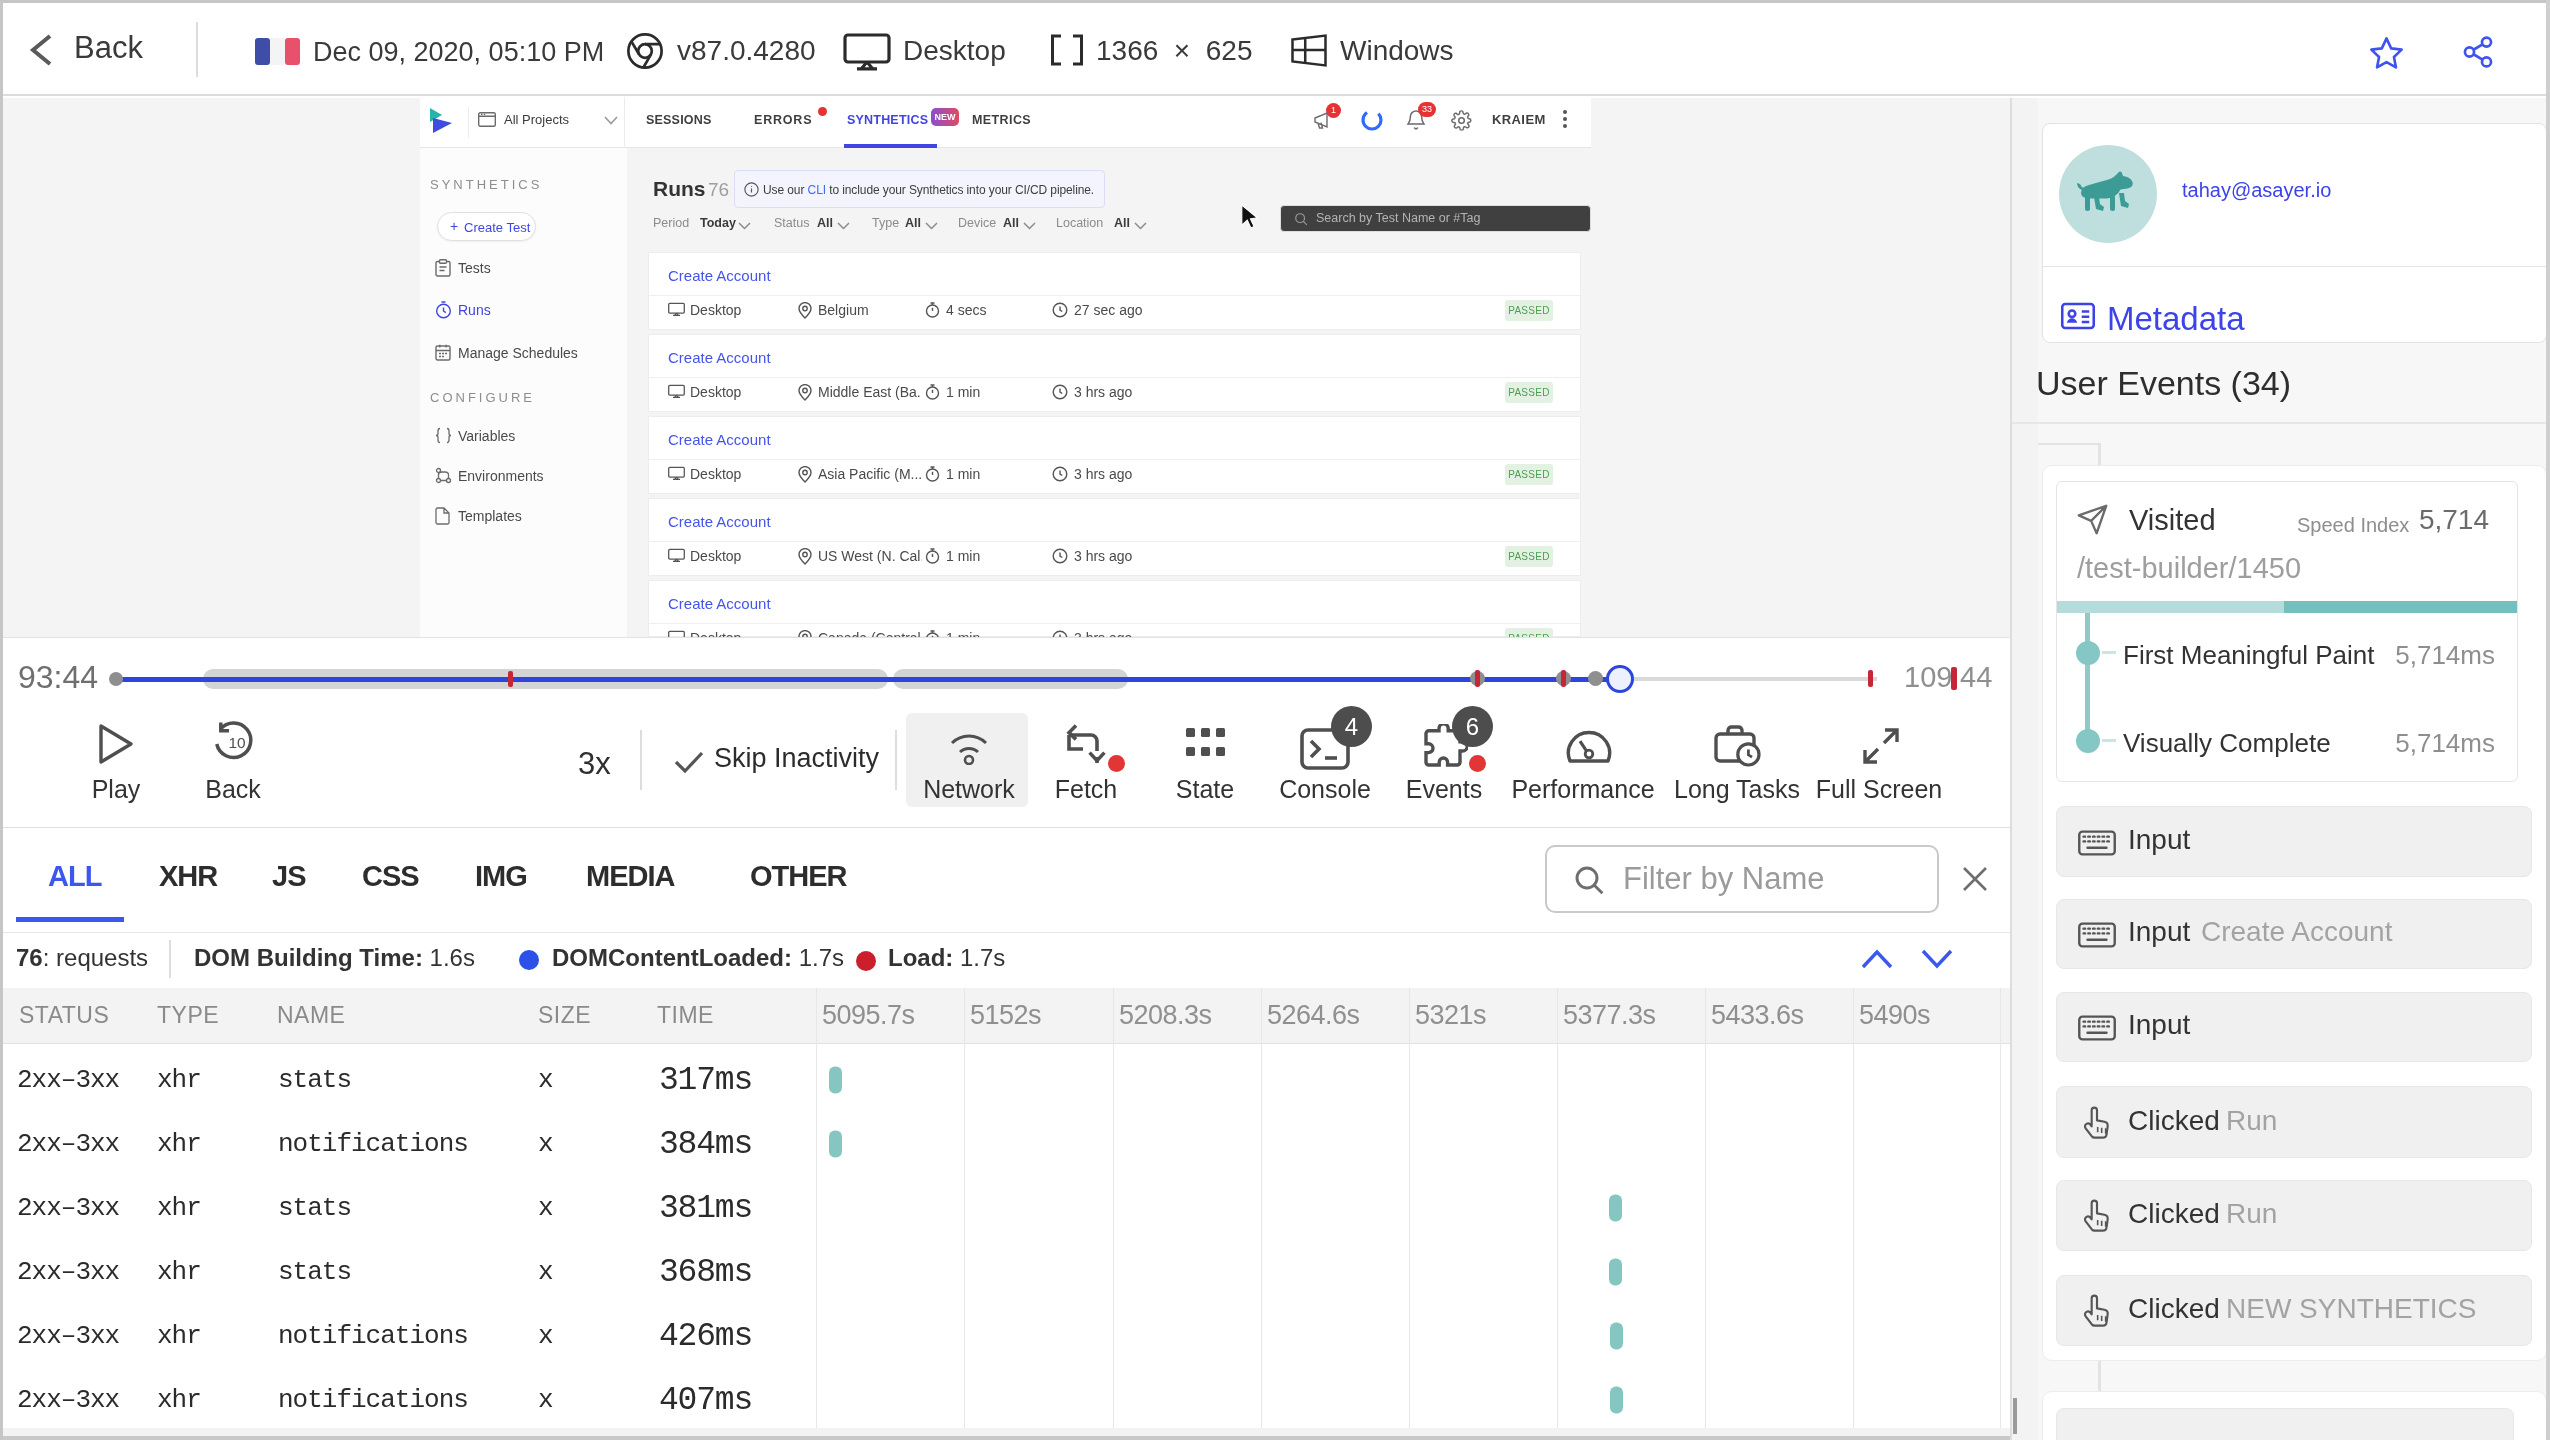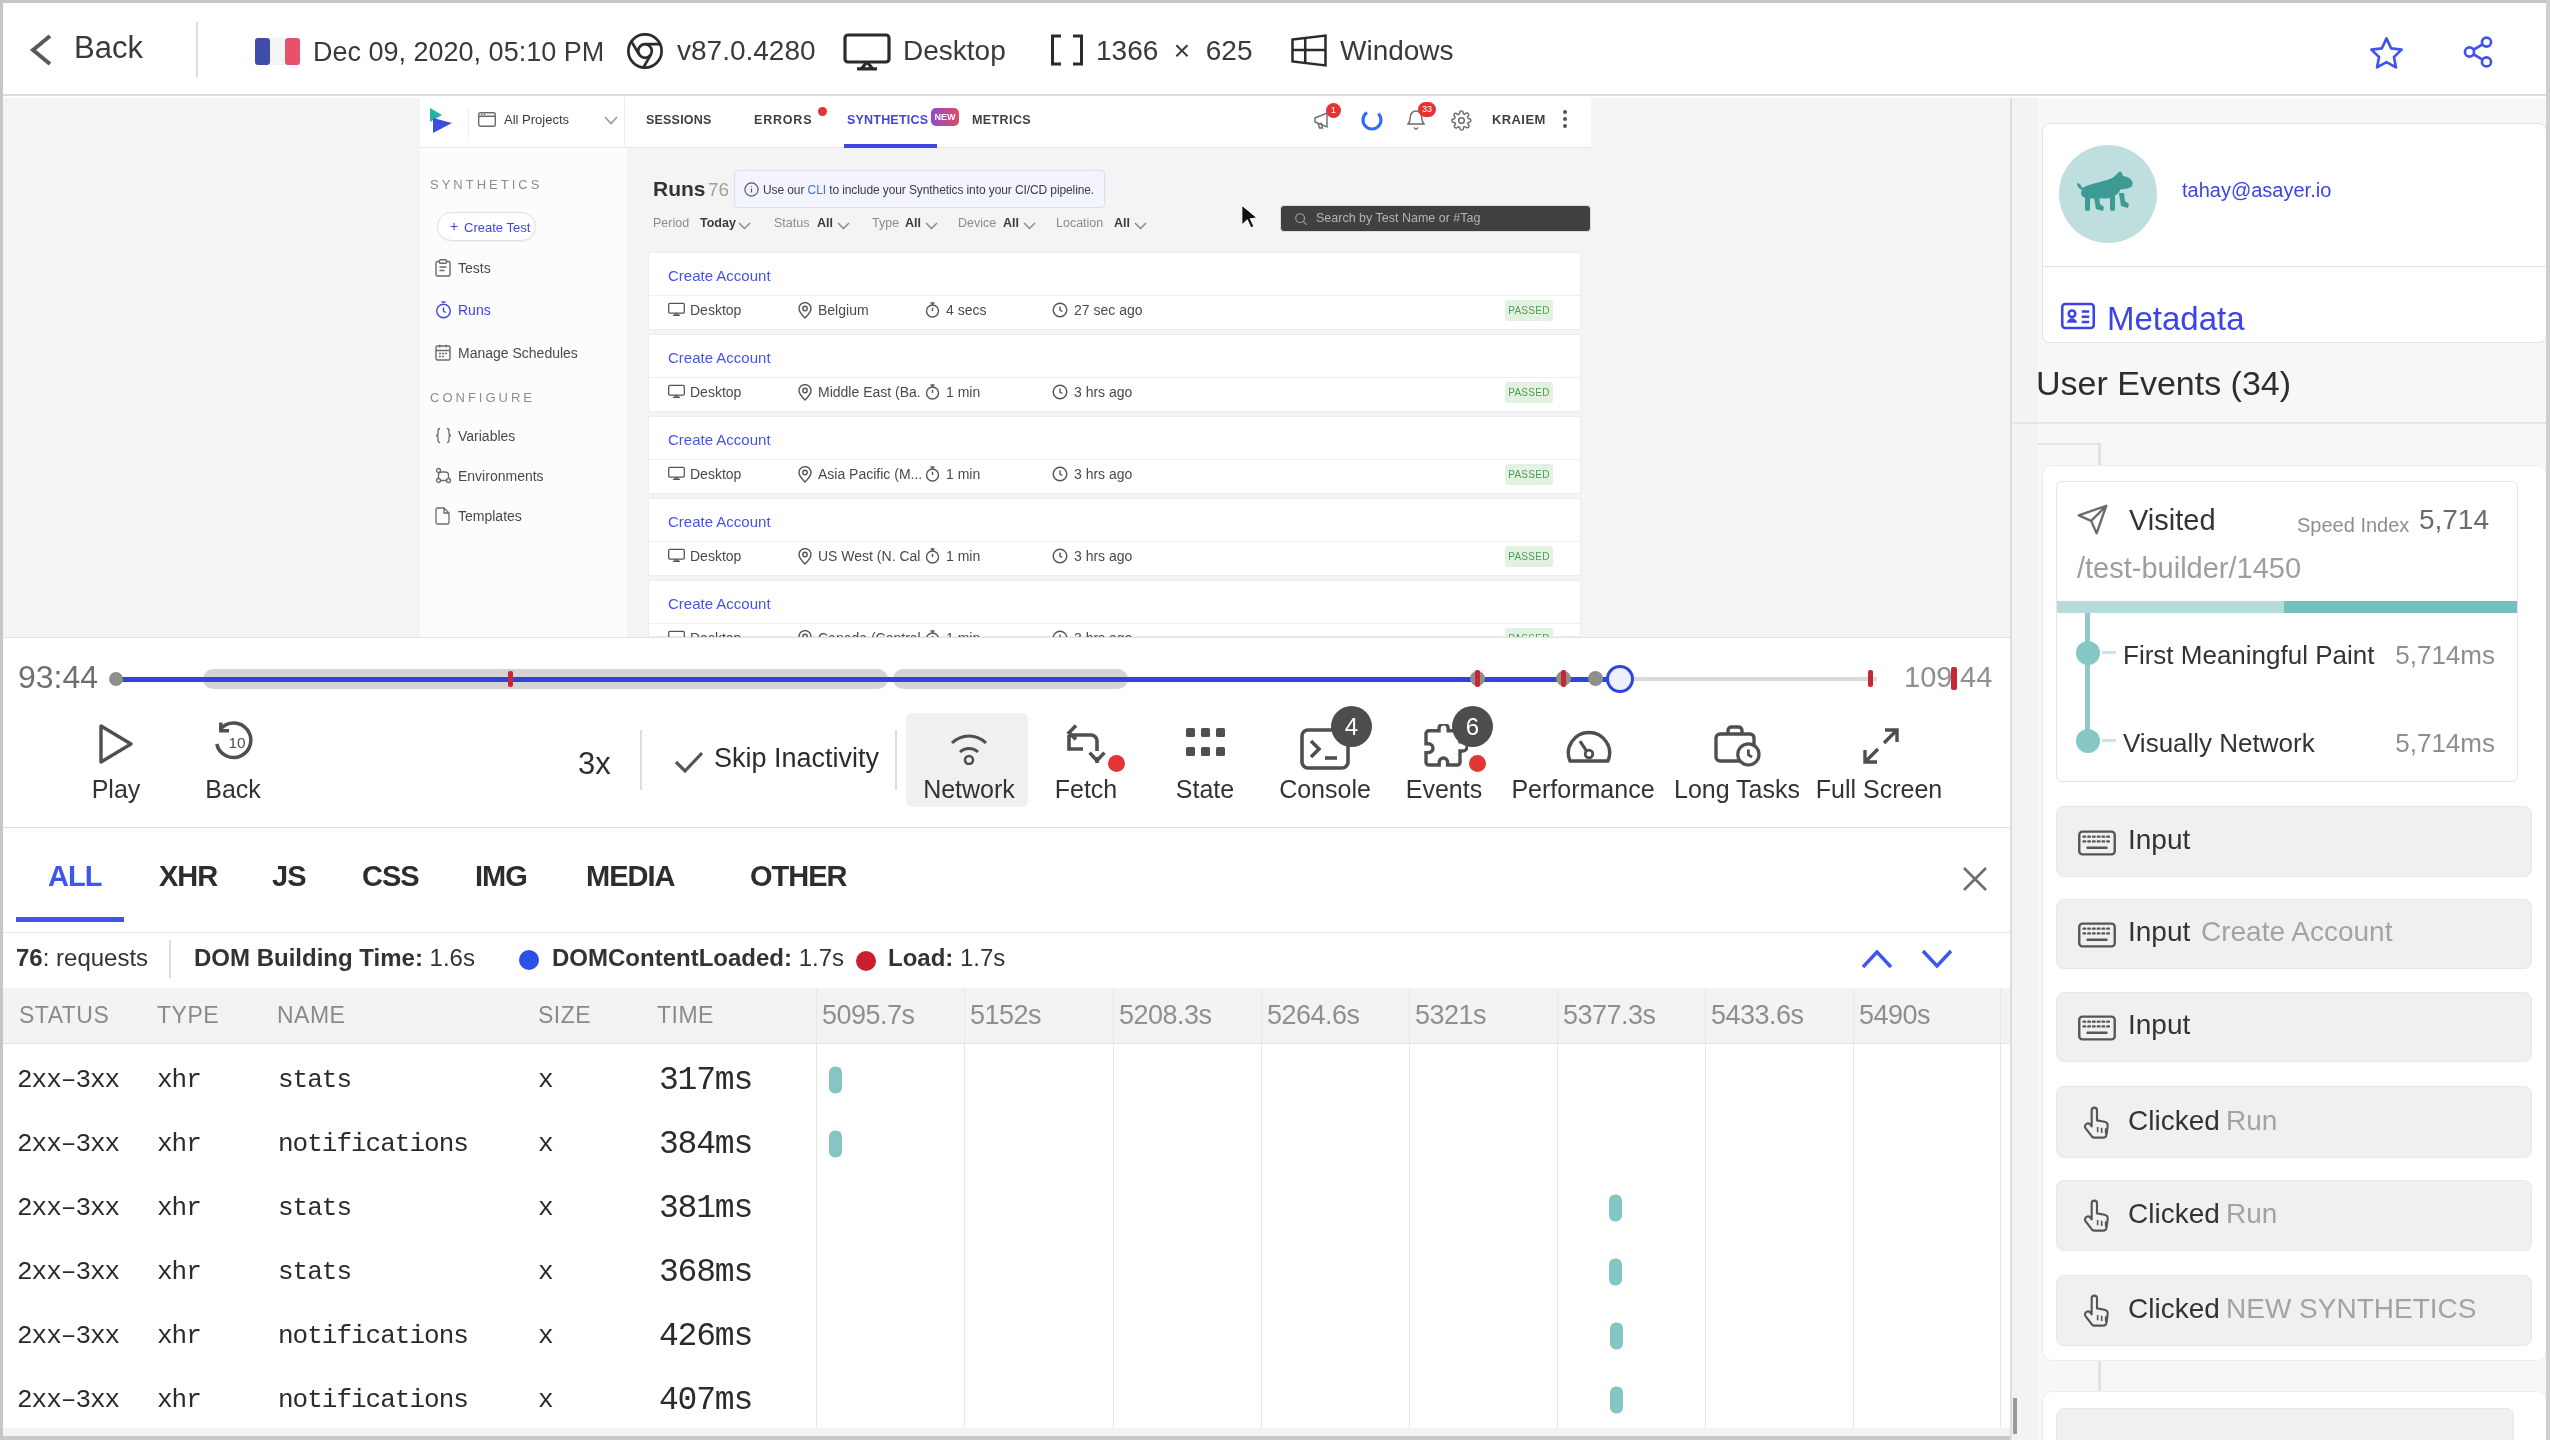--- a/index.html
+++ b/index.html
@@ -496,20 +496,27 @@
 
 <div id="tabs">
   <div class="tab" style="left:48px;color:#3b57ee">ALL</div>
   <div class="tab" style="left:159px">XHR</div>
   <div class="tab" style="left:272px">JS</div>
   <div class="tab" style="left:362px">CSS</div>
   <div class="tab" style="left:475px">IMG</div>
   <div class="tab" style="left:586px">MEDIA</div>
   <div class="tab" style="left:750px">OTHER</div>
   <div class="abs" style="left:16px;top:88px;width:108px;height:5px;background:#3b57ee"></div>
+  <div class="abs" style="left:1545px;top:16px;width:394px;height:68px;border:2px solid #c9c9c9;border-radius:10px">
+    <svg class="ic" style="left:26px;top:17px" width="32" height="32" viewBox="0 0 24 24" fill="none" stroke="#6e6e6e" stroke-width="2.2">
+        <circle cx="10.5" cy="10.5" r="7.5"></circle>
+        <path d="M16 16l6 6"></path>
+      </svg>
+    <div class="abs" style="left:76px;top:14px;font-size:31px;color:#9b9b9b">Filter by Name</div>
+  </div>
   <svg class="ic" style="left:1960px;top:35px" width="30" height="30" viewBox="0 0 30 30">
       <path d="M4 4L26 26M26 4L4 26" stroke="#6e6e6e" stroke-width="2.6"></path>
     </svg>
 </div>
 
 <div id="inforow">
   <div class="inf" style="left:16px"><b>76</b>: requests</div>
   <div class="abs" style="left:169px;top:6px;width:2px;height:38px;background:#ddd"></div>
   <div class="inf" style="left:194px"><b>DOM Building Time:</b> 1.6s</div>
   <div class="abs" style="left:519px;top:16px;width:20px;height:20px;border-radius:50%;background:#2d51e8"></div>
@@ -648,21 +655,21 @@
     <div class="abs" style="left:20px;top:70px;font-size:29px;color:#9e9e9e">/test-builder/1450</div>
     <div class="abs" style="left:0px;top:119px;width:462px;height:12px;background:#b5dcda"></div>
     <div class="abs" style="left:227px;top:119px;width:235px;height:12px;background:#74c0bd"></div>
     <div class="abs" style="left:28px;top:131px;width:5px;height:128px;background:#8fcac7"></div>
     <div class="abs" style="left:19px;top:159px;width:24px;height:24px;border-radius:50%;background:#85c7c4"></div>
     <div class="abs" style="left:45px;top:169px;width:14px;height:3px;background:#c9e6e4"></div>
     <div class="abs" style="left:66px;top:158px;font-size:26px;color:#333;white-space:nowrap">First Meaningful Paint</div>
     <div class="abs" style="right:22px;top:158px;font-size:26px;color:#8e8e8e">5,714ms</div>
     <div class="abs" style="left:19px;top:247px;width:24px;height:24px;border-radius:50%;background:#85c7c4"></div>
     <div class="abs" style="left:45px;top:257px;width:14px;height:3px;background:#c9e6e4"></div>
-    <div class="abs" style="left:66px;top:246px;font-size:26px;color:#333;white-space:nowrap">Visually Network</div>
+    <div class="abs" style="left:66px;top:246px;font-size:26px;color:#333;white-space:nowrap">Visually Complete</div>
     <div class="abs" style="right:22px;top:246px;font-size:26px;color:#8e8e8e">5,714ms</div>
   </div>
 
   <div class="card-ev" style="top:806px;height:71px">
     <svg class="ic" style="left:21px;top:23px" width="38" height="26" viewBox="0 0 24 16" fill="none" stroke="#555" stroke-width="1.5">
         <rect x="0.8" y="0.8" width="22.4" height="14.4" rx="2"></rect>
         <path d="M3.5 4h1M6.5 4h1M9.5 4h1M12.5 4h1M15.5 4h1M18.5 4h1M3.5 7h1M6.5 7h1M9.5 7h1M12.5 7h1M15.5 7h1M18.5 7h1M6 11h12" stroke-linecap="round"></path>
       </svg>
     <div class="ev-label" style="top:17px">Input</div>
   </div>

